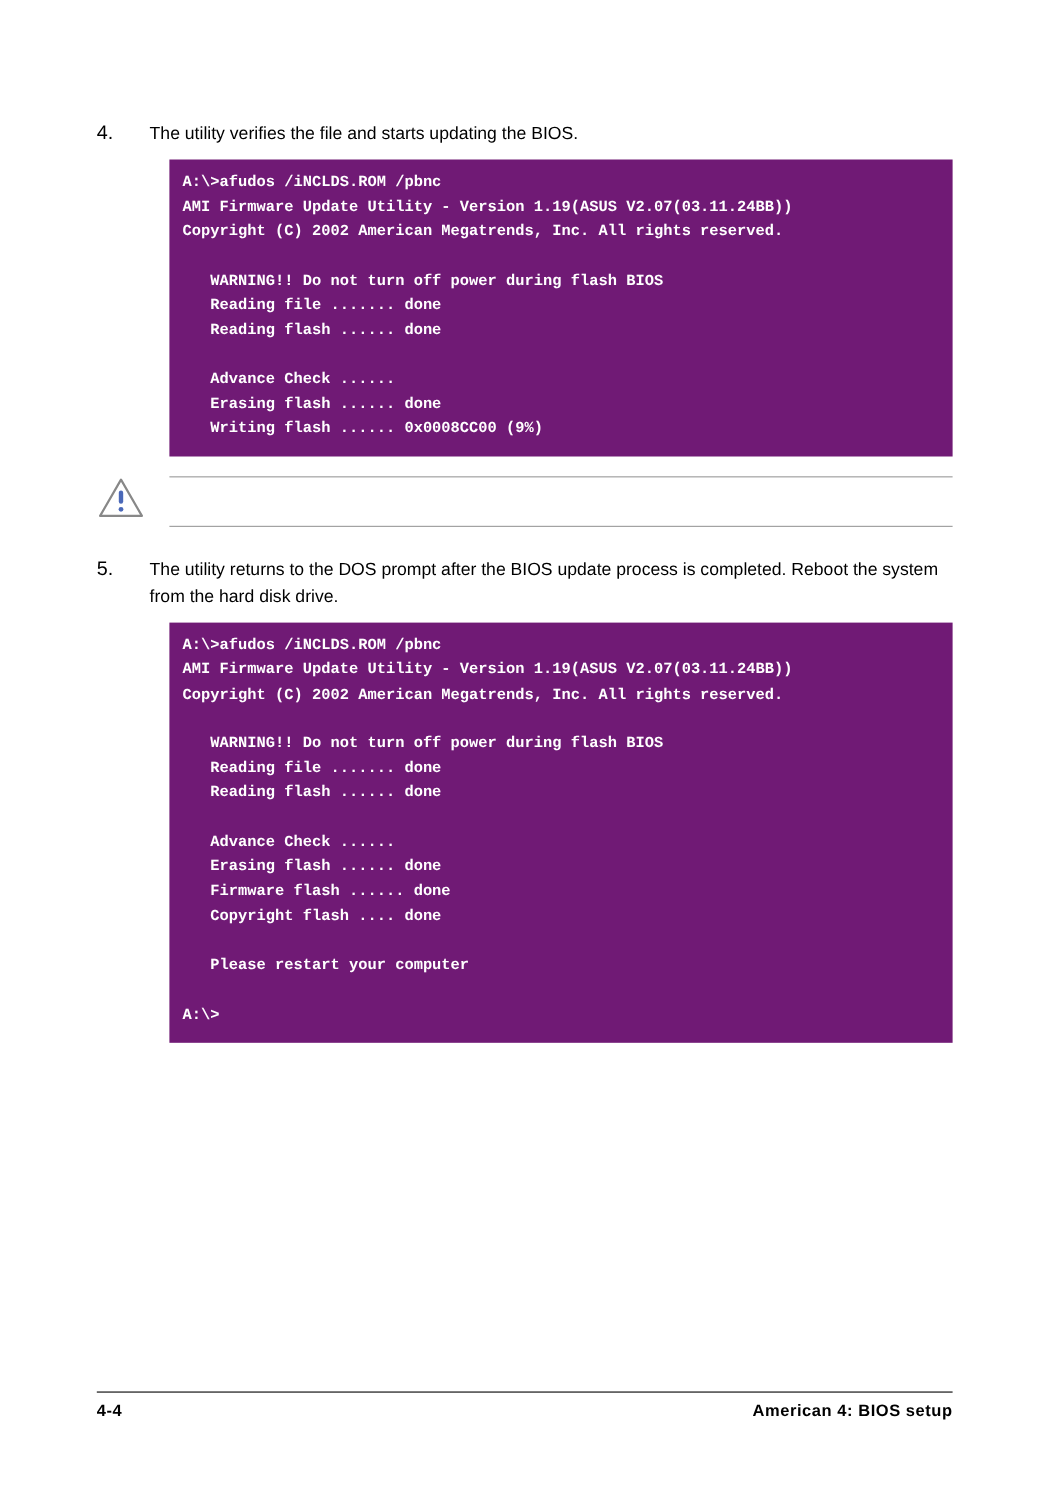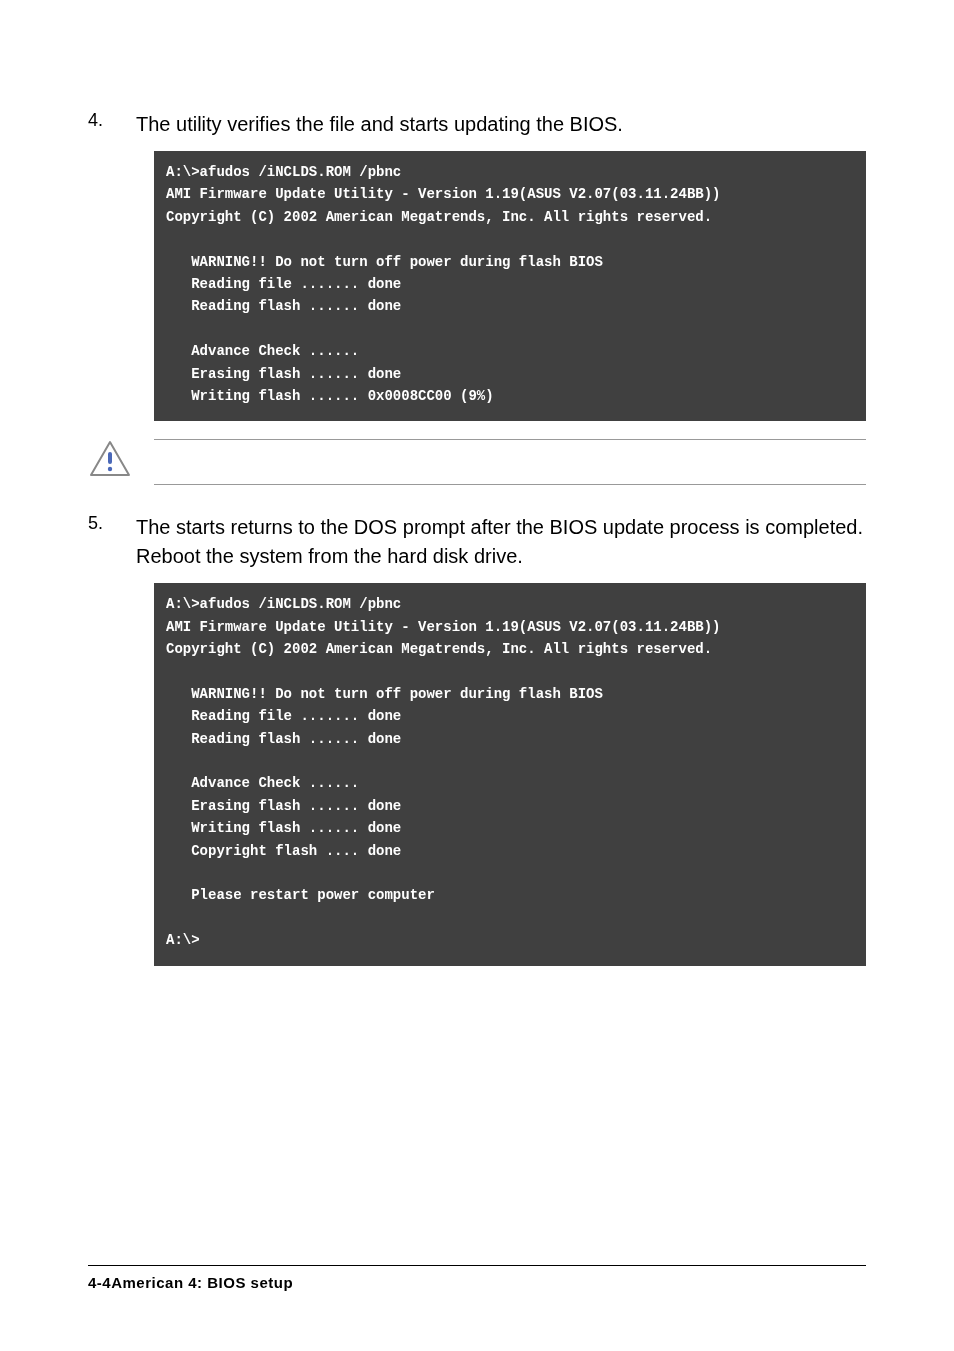--- a/index.html
+++ b/index.html
@@ -16,26 +16,26 @@
       display: flex;
       margin-bottom: 12px;
     }
     .step-num {
       width: 48px;
       font-size: 18px;
       color: #000;
     }
     .step-text {
       flex: 1;
-      font-size: 20px;
+      font-size: 16px;
       color: #000;
       line-height: 1.45;
     }
     .terminal {
-      background: #404040;
+      background: #701a75;
       color: #fff;
       font-family: "Courier New", Courier, monospace;
       font-size: 14px;
       font-weight: bold;
       padding: 10px 12px 14px 12px;
       margin: 8px 0 18px 66px;
       line-height: 1.6;
       white-space: pre;
     }
     .note-row {
@@ -59,20 +59,21 @@
     }
     .note-gap { height: 44px; }
     .footer {
       position: absolute;
       bottom: 60px;
       left: 88px;
       right: 88px;
       border-top: 1px solid #000;
       padding-top: 8px;
       display: flex;
+      justify-content: space-between;
       font-size: 15px;
       letter-spacing: 0.5px;
     }
     .footer-left { font-weight: bold; }
     .footer-right { font-weight: bold; }
   </style>
 </head>
 <body>
 
 <div class="content">
@@ -104,37 +105,37 @@
     </div>
     <div class="note-lines">
       <hr class="note-hr">
       <div class="note-gap"></div>
       <hr class="note-hr">
     </div>
   </div>
 
   <div class="step">
     <div class="step-num">5.</div>
-    <div class="step-text">The starts returns to the DOS prompt after the BIOS update process is completed. Reboot the system from the hard disk drive.</div>
+    <div class="step-text">The utility returns to the DOS prompt after the BIOS update process is completed. Reboot the system from the hard disk drive.</div>
   </div>
 
   <div class="terminal"><span>A:\&gt;afudos /iNCLDS.ROM /pbnc</span>
 <span>AMI Firmware Update Utility - Version 1.19(ASUS V2.07(03.11.24BB))</span>
 <span>Copyright (C) 2002 American Megatrends, Inc. All rights reserved.</span>
 
 <span>   WARNING!! Do not turn off power during flash BIOS</span>
 <span>   Reading file ....... done</span>
 <span>   Reading flash ...... done</span>
 
 <span>   Advance Check ......</span>
 <span>   Erasing flash ...... done</span>
-<span>   Writing flash ...... done</span>
+<span>   Firmware flash ...... done</span>
 <span>   Copyright flash .... done</span>
 
-<span>   Please restart power computer</span>
+<span>   Please restart your computer</span>
 
 <span>A:\&gt;</span></div>
 
 </div>
 
 <div class="footer">
   <span class="footer-left">4-4</span>
   <span class="footer-right">American 4: BIOS setup</span>
 </div>
 

